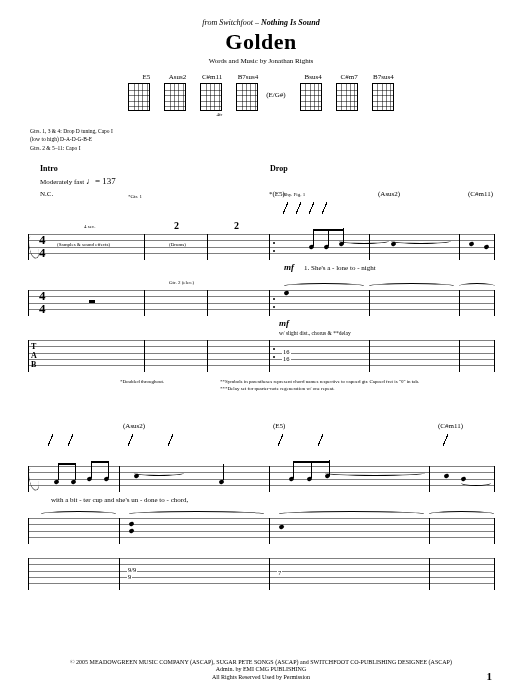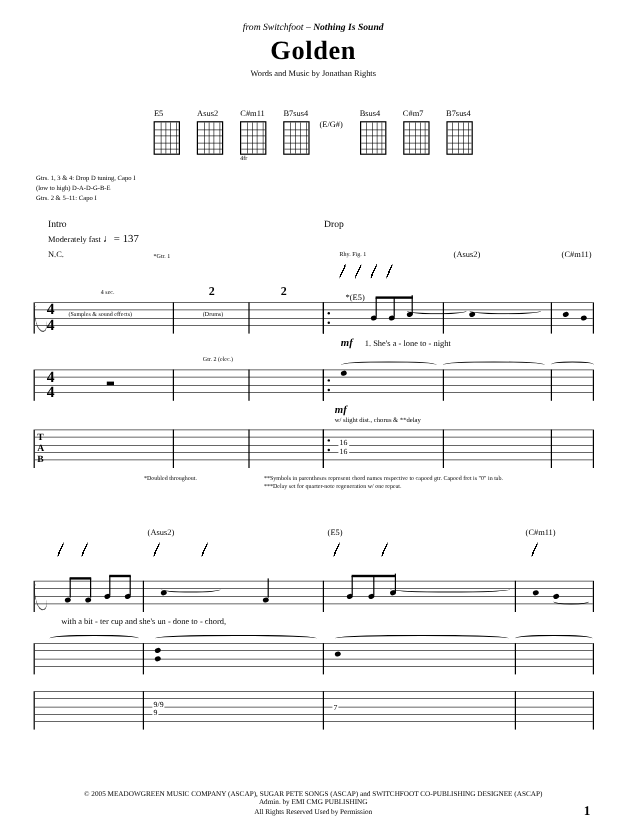--- a/index.html
+++ b/index.html
@@ -12,42 +12,42 @@
     color: #000;
     overflow: hidden;
   }
   .header { text-align: center; padding-top: 18px; }
   .source { font-size: 8px; font-style: italic; }
   .source .album { font-weight: bold; }
   .title { font-size: 22px; font-weight: bold; margin-top: 2px; letter-spacing: 0.5px; }
   .credit { font-size: 7px; margin-top: 2px; }
 
   .chord-row { display: flex; justify-content: center; gap: 14px; margin-top: 8px; }
-  .chord-box { text-align: left; margin-top: 18px; }
+  .chord-box { text-align: right; }
   .chord-name { font-size: 7px; margin-bottom: 2px; }
   .chord-diagram {
     width: 22px; height: 28px;
     border: 0.5px solid #000;
     position: relative;
     background:
       linear-gradient(#000,#000) 0 5.6px/100% 0.5px no-repeat,
       linear-gradient(#000,#000) 0 11.2px/100% 0.5px no-repeat,
       linear-gradient(#000,#000) 0 16.8px/100% 0.5px no-repeat,
       linear-gradient(#000,#000) 0 22.4px/100% 0.5px no-repeat,
       linear-gradient(#000,#000) 4.4px 0/0.5px 100% no-repeat,
       linear-gradient(#000,#000) 8.8px 0/0.5px 100% no-repeat,
       linear-gradient(#000,#000) 13.2px 0/0.5px 100% no-repeat,
       linear-gradient(#000,#000) 17.6px 0/0.5px 100% no-repeat;
   }
   .chord-fret { font-size: 5px; margin-top: 1px; }
   .chord-side-label { font-size: 7px; align-self: center; margin-left: -6px; }
 
   .tuning-info { font-size: 5.5px; margin: 10px 0 0 30px; line-height: 1.5; }
 
-  .section-labels { display: flex; margin: 12px 0 0 40px; font-size: 8px; font-weight: normal; }
+  .section-labels { display: flex; margin: 12px 0 0 40px; font-size: 8px; font-weight: bold; }
   .section-labels .intro { width: 230px; }
   .tempo-line { font-size: 7px; margin: 3px 0 0 40px; }
   .tempo-line .note { font-size: 9px; }
 
   .system { position: relative; margin: 0 28px; }
 
   .chord-labels { display: flex; font-size: 7px; margin-top: 2px; }
   .chord-labels span { position: absolute; }
 
   .cue { font-size: 5px; position: absolute; }
@@ -169,21 +169,21 @@
   <span>Drop</span>
 </div>
 <div class="tempo-line">
   <span>Moderately fast</span>
   <span class="note">♩= 137</span>
 </div>
 
 <div class="system" style="margin-top:4px;">
   <div class="chord-labels">
     <span style="left:12px;font-family:Liberation Serif, serif;">N.C.</span>
-    <span style="left:260px;margin-top:36px;">*(E5)</span>
+    <span style="left:241px;">*(E5)</span>
     <span style="left:350px;">(Asus2)</span>
     <span style="left:440px;">(C#m11)</span>
   </div>
 
   <div style="position:relative; height:14px; margin-top:12px;">
     <div class="slash" style="left:255px;"></div>
     <div class="slash" style="left:268px;"></div>
     <div class="slash" style="left:281px;"></div>
     <div class="slash" style="left:294px;"></div>
     <div class="cue" style="left:100px; top:-8px;">*Gtr. 1</div>

